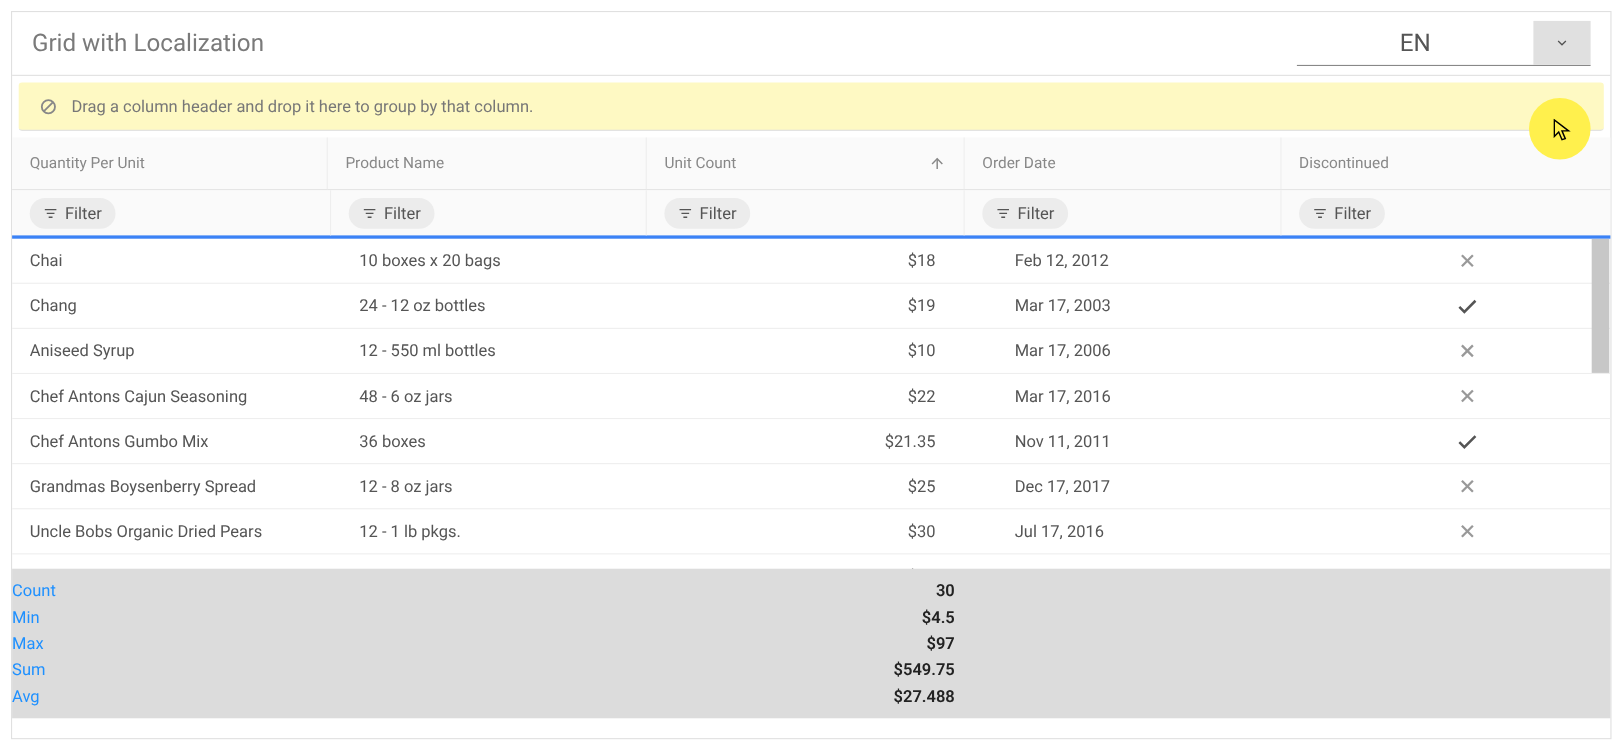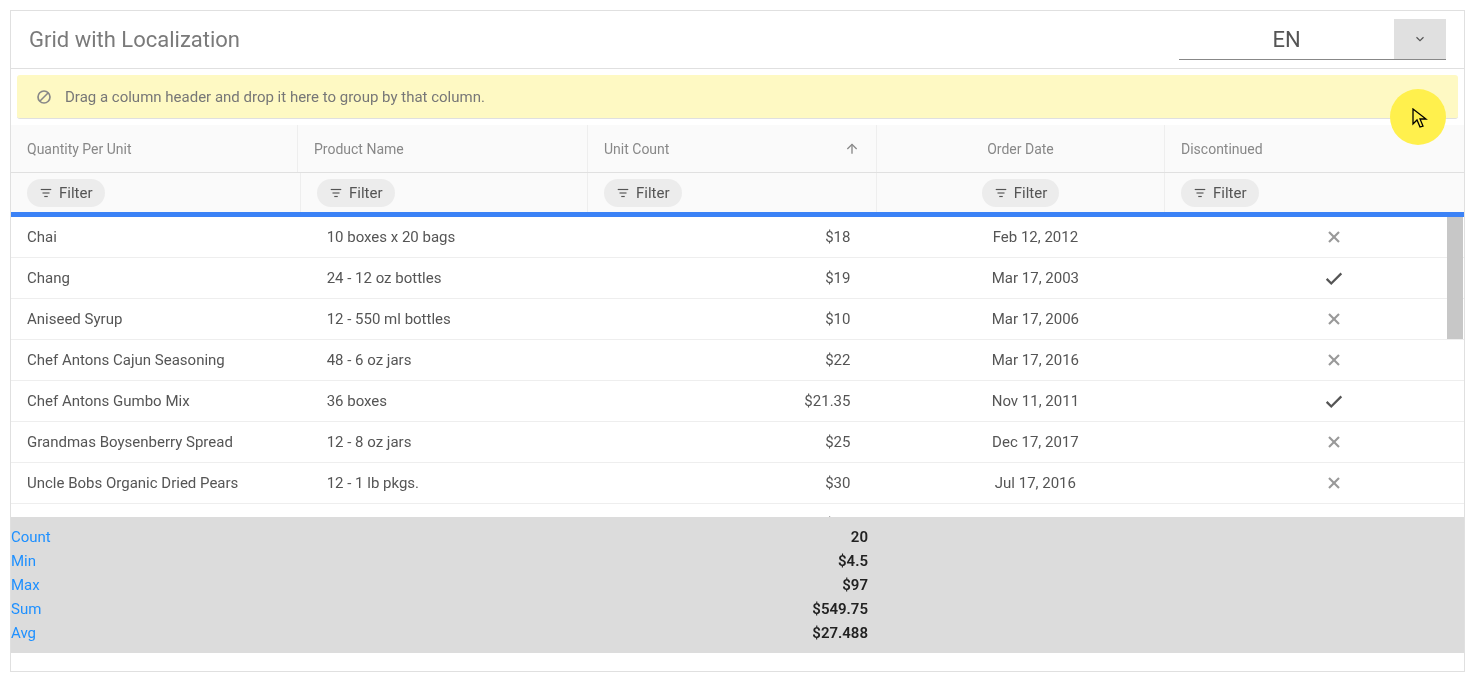--- a/index.html
+++ b/index.html
@@ -88,40 +88,40 @@
     height: 48px;
     border-bottom: 1px solid #e0e0e0;
     color: #888;
     font-size: 14px;
     align-items: center;
     background: #fafafa;
   }
   .filter-row {
     display: flex;
     height: 44px;
-    border-bottom: 5px solid #3b82f6;
+    border-bottom: 3px solid #3b82f6;
     align-items: center;
     background: #fafafa;
   }
   .col {
     padding: 0 16px;
     display: flex;
     align-items: center;
     height: 100%;
     border-right: 1px solid #eee;
   }
   .col:last-child {
     border-right: none;
   }
   .c-name { width: 290px; }
   .c-qty { width: 287px; }
   .c-price { width: 289px; justify-content: space-between; }
   .c-price .price-label { flex: 1; }
   .c-price-data { justify-content: flex-end; }
-  .c-date { width: 288px; justify-content: center; }
+  .c-date { width: 288px; }
   .c-disc { width: 290px; }
   .c-disc-data { justify-content: center; }
   .sort-icon {
     color: #888;
   }
   .filter-chip {
     display: inline-flex;
     align-items: center;
     gap: 6px;
     background: #ececec;
@@ -444,21 +444,21 @@
           </div>
         </div>
       <div class="scrollbar-track">
         <div class="scrollbar-thumb"></div>
       </div>
     </div>
 
     <div class="summary">
       <div class="summary-row">
         <div class="summary-label">Count</div>
-        <div class="summary-value">20</div>
+        <div class="summary-value">30</div>
       </div>
       <div class="summary-row">
         <div class="summary-label">Min</div>
         <div class="summary-value">$4.5</div>
       </div>
       <div class="summary-row">
         <div class="summary-label">Max</div>
         <div class="summary-value">$97</div>
       </div>
       <div class="summary-row">

